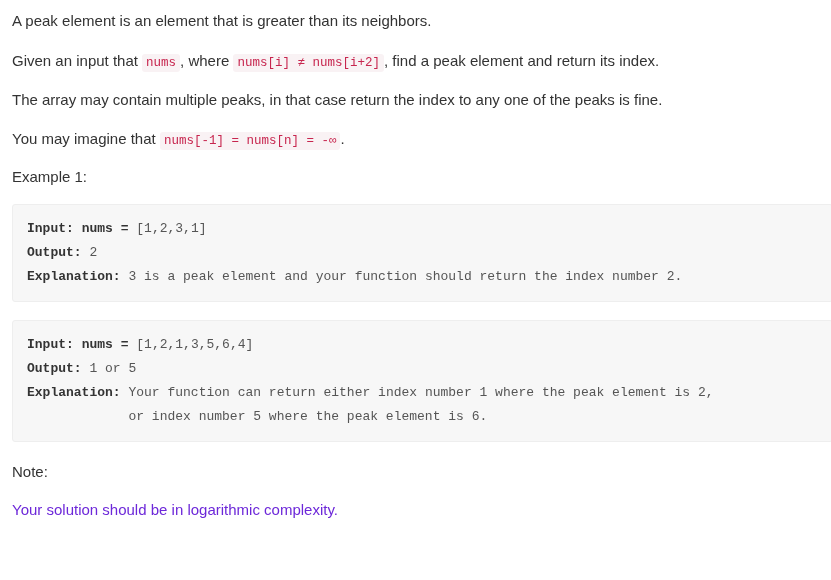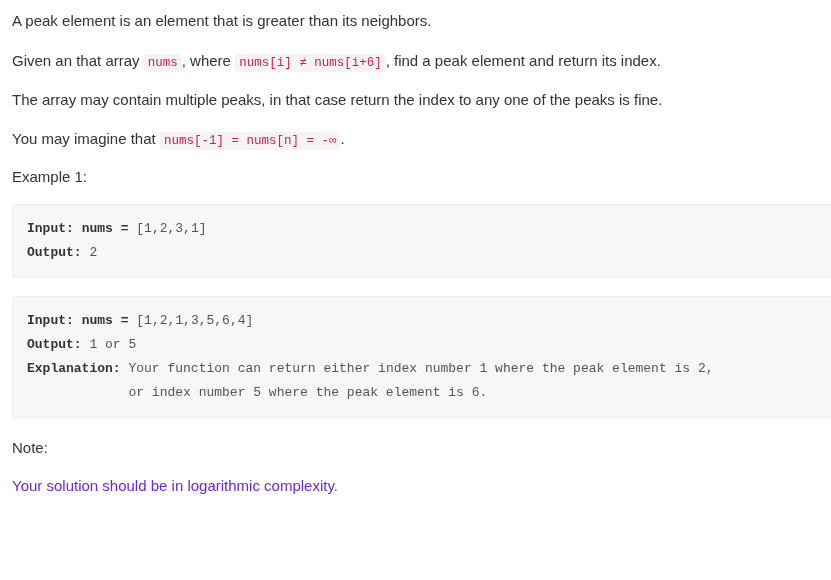--- a/index.html
+++ b/index.html
@@ -79,37 +79,37 @@
 </head>
 <body>
 
 <div class="page">
 
   <p class="para para-first">
     <span>A peak element is an element that is greater than its neighbors.</span>
   </p>
 
   <p class="para">
-    <span>Given an that array</span>
+    <span>Given an input that</span>
     <code class="inline">nums</code><span>, where</span>
-    <code class="inline">nums[i] ≠ nums[i+6]</code><span>, find a peak element and return its index.</span>
+    <code class="inline">nums[i] ≠ nums[i+2]</code><span>, find a peak element and return its index.</span>
   </p>
 
   <p class="para">
     <span>The array may contain multiple peaks, in that case return the index to any one of the peaks is fine.</span>
   </p>
 
   <p class="para">
     <span>You may imagine that</span>
     <code class="inline">nums[-1] = nums[n] = -∞</code><span>.</span>
   </p>
 
   <h4 class="section-title">Example 1:</h4>
 
-  <pre class="codeblock"><span class="line"><b>Input:</b> <b>nums</b> <b>=</b> <span>[1,2,3,1]</span></span><span class="line"><b>Output:</b> <span>2</span></span></pre>
+  <pre class="codeblock"><span class="line"><b>Input:</b> <b>nums</b> <b>=</b> <span>[1,2,3,1]</span></span><span class="line"><b>Output:</b> <span>2</span></span><span class="line"><b>Explanation:</b> <span>3 is a peak element and your function should return the index number 2.</span></span></pre>
 
   <div class="gap-18"></div>
 
 
   <pre class="codeblock"><span class="line"><b>Input:</b> <b>nums</b> <b>=</b> <span>[1,2,1,3,5,6,4]</span></span><span class="line"><b>Output:</b> <span>1 or 5</span></span><span class="line"><b>Explanation:</b> <span>Your function can return either index number 1 where the peak element is 2,</span></span><span class="line">             <span>or index number 5 where the peak element is 6.</span></span></pre>
 
   <div class="gap-20"></div>
 
   <h4 class="section-title">Note:</h4>
 

